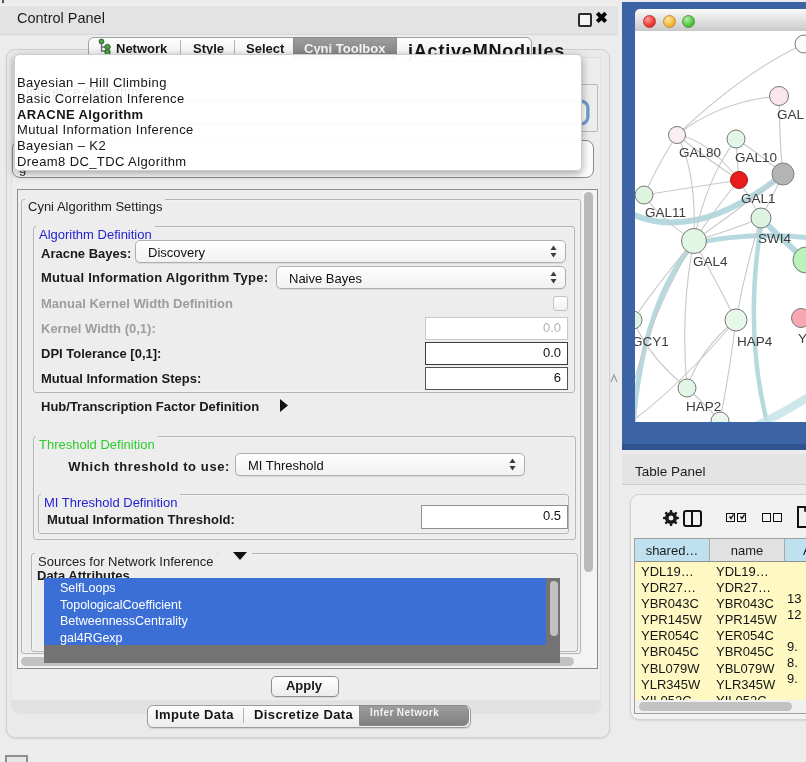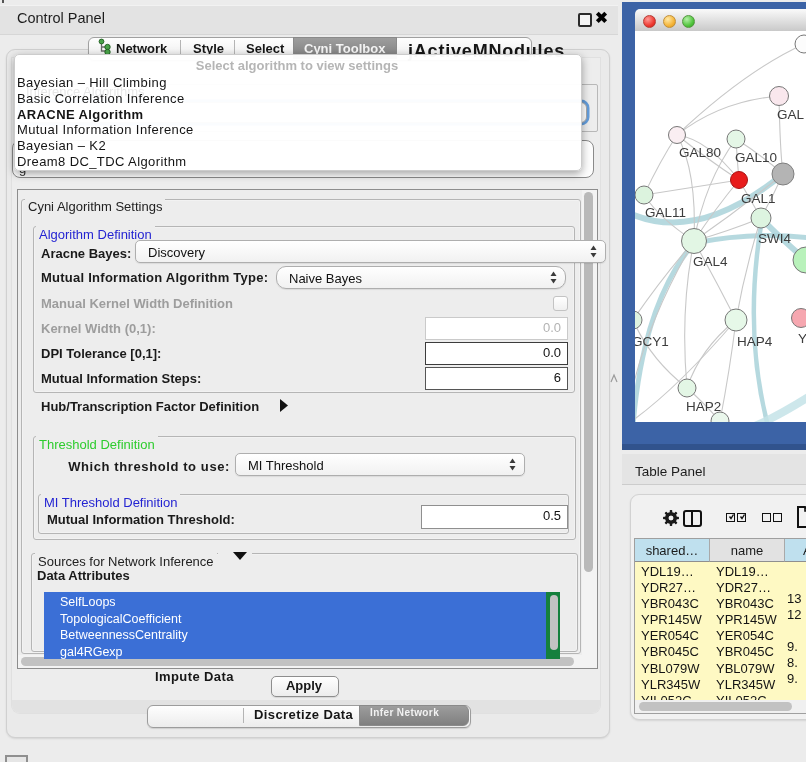--- a/index.html
+++ b/index.html
@@ -46,21 +46,20 @@
 <div class="abs" style="left:246px;top:41px;font-size:13px;font-weight:600;color:#161616;">Select</div>
 <div class="abs" style="left:304px;top:41px;font-size:13px;font-weight:600;color:#f4f4f4;">Cyni Toolbox</div>
 <div class="abs" style="left:408px;top:41px;font-size:18px;font-weight:600;color:#161616;letter-spacing:0.8px;">jActiveMNodules</div>
 
 <div class="abs" style="left:14px;top:84px;width:582px;height:46px;border:1px solid #b8b8b8;border-radius:2px;"></div>
 <div class="abs" style="left:20px;top:102px;width:565px;height:19px;border-radius:6px;background:#fff;border:1px solid #a8a8a8;box-shadow:0 0 0 2.5px #639ddb;"></div>
 <div class="abs" style="left:12px;top:140px;width:580px;height:36px;border:1.5px solid #8a8a8a;border-radius:8px;background:#fdfdfd;"></div>
 <div class="abs" style="left:19px;top:161px;font-size:13px;color:#333;">g</div>
 
 <div class="abs" style="left:14px;top:54px;width:566px;height:115px;background:rgba(255,255,255,0.97);border:1px solid #cccccc;border-radius:5px;box-shadow:0 3px 8px rgba(0,0,0,0.35);"></div>
-<div class="abs" style="left:14px;top:58px;width:566px;text-align:center;font-size:13px;font-weight:bold;color:#b5b5b5;">Select algorithm to view settings</div>
 <div class="abs" style="left:26px;top:84px;font-size:13px;color:rgba(120,120,120,0.18);">Inference Algorithms</div>
 <div class="abs" style="left:17px;top:75px;font-size:13px;color:#141414;line-height:15.75px;white-space:pre;letter-spacing:0.4px;">Bayesian – Hill Climbing
 Basic Correlation Inference
 <b>ARACNE Algorithm</b>
 Mutual Information Inference
 Bayesian – K2
 Dream8 DC_TDC Algorithm</div>
 
 <div class="abs" style="left:17px;top:189px;width:581px;height:480px;border:1px solid #8d8d8d;background:#ededed;box-sizing:border-box;"></div>
 
@@ -70,30 +69,30 @@
 <div class="abs" style="left:18px;top:655px;width:579px;height:13px;background:#f3f3f3;"></div>
 <div class="abs" style="left:21px;top:657px;width:553px;height:9px;background:#c2c2c2;border-radius:5px;"></div>
 
 <div class="grp" style="left:21px;top:199px;width:558px;height:453px;"></div>
 <div class="gtitle" style="left:25px;top:191px;">Cyni Algorithm Settings</div>
 
 <div class="grp" style="left:33px;top:226px;width:540px;height:165px;"></div>
 <div class="gtitle" style="left:36px;top:219px;color:#2424d2;">Algorithm Definition</div>
 
 <div class="lbl" style="left:41px;top:246px;">Aracne Bayes:</div>
-<div class="combo" style="left:135px;top:240px;width:429px;height:21px;padding-left:40px;">
+<div class="combo" style="left:135px;top:240px;width:429px;height:21px;">
       <span>Discovery</span>
 <svg class="carrows" width="8" height="14" viewBox="0 0 8 14">
         <path d="M4 1.5 L6.8 5.5 L1.2 5.5 Z" fill="#3a3a3a"></path>
         <path d="M4 12.5 L6.8 8.5 L1.2 8.5 Z" fill="#3a3a3a"></path>
       </svg>
     </div>
 
 <div class="lbl" style="left:41px;top:270px;letter-spacing:0.25px;">Mutual Information Algorithm Type:</div>
-<div class="combo" style="left:276px;top:266px;width:288px;height:21px;border-radius:10px;">
+<div class="combo" style="left:276px;top:266px;width:288px;height:21px;">
       <span>Naive Bayes</span>
 <svg class="carrows" width="8" height="14" viewBox="0 0 8 14">
         <path d="M4 1.5 L6.8 5.5 L1.2 5.5 Z" fill="#3a3a3a"></path>
         <path d="M4 12.5 L6.8 8.5 L1.2 8.5 Z" fill="#3a3a3a"></path>
       </svg>
     </div>
 
 <div class="lbl dis" style="left:41px;top:296px;">Manual Kernel Width Definition</div>
 <div class="abs" style="left:553px;top:296px;width:13px;height:13px;background:linear-gradient(#ffffff,#f0f0f0);border:1.5px solid #c3c3c3;border-radius:3px;"></div>
 
@@ -137,36 +136,36 @@
       <span>0.5</span>
     </div>
 
 <div class="grp" style="left:31px;top:553px;width:545px;height:97px;"></div>
 <div class="gtitle" style="left:35px;top:546px;">Sources for Network Inference</div>
 <svg class="abs" style="left:218px;top:549px;background:#ededed;padding:2px 5px 2px 15px;" width="14" height="9" viewBox="0 0 14 9">
       <path d="M0 1 L14 1 L7 9 Z" fill="#111"></path>
     </svg>
 
 <div class="lbl" style="left:37px;top:568px;font-size:13px;">Data Attributes</div>
-<div class="abs" style="left:44px;top:592px;width:516px;height:67px;background:#15803d;overflow:hidden;">
+<div class="abs" style="left:44px;top:578px;width:516px;height:85px;background:#737373;overflow:hidden;">
   <div class="abs" style="left:0;top:0;width:502px;height:67px;background:#3b6fd6;"></div>
   <div class="abs" style="left:16px;top:2px;font-size:12.5px;color:#fff;line-height:16.6px;white-space:pre;">SelfLoops
 TopologicalCoefficient
 BetweennessCentrality
 gal4RGexp</div>
   <div class="abs" style="left:506px;top:3px;width:8px;height:55px;background:#c2c2c2;border-radius:4px;"></div>
 </div>
 
 <div class="abs" style="left:271px;top:676px;width:66px;height:19px;background:linear-gradient(#ffffff,#ececec);border:1px solid #8e8e8e;border-radius:5px;box-shadow:0 1px 1px rgba(0,0,0,0.1);"></div>
 <div class="abs" style="left:271px;top:678px;width:66px;text-align:center;font-size:13px;font-weight:600;color:#161616;">Apply</div>
 
 <div class="abs" style="left:147px;top:705px;width:322px;height:21px;border:1px solid #9c9c9c;border-radius:6px;background:linear-gradient(#fefefe,#ececec);box-shadow:0 1px 1px rgba(0,0,0,0.12);"></div>
 <div class="abs" style="left:359px;top:705px;width:110px;height:21px;background:linear-gradient(#9d9d9d,#7f7f7f);border:1px solid #8a8a8a;border-radius:0 6px 6px 0;box-sizing:border-box;"></div>
 <div class="abs" style="left:243px;top:708px;width:1px;height:15px;background:#b4b4b4;"></div>
-<div class="abs" style="left:155px;top:669px;font-size:13px;font-weight:600;color:#161616;letter-spacing:0.4px;">Impute Data</div>
+<div class="abs" style="left:155px;top:707px;font-size:13px;font-weight:600;color:#161616;letter-spacing:0.4px;">Impute Data</div>
 <div class="abs" style="left:254px;top:707px;font-size:13px;font-weight:600;color:#161616;letter-spacing:0.4px;">Discretize Data</div>
 <div class="abs" style="left:370px;top:707px;font-size:10px;font-weight:600;color:#f2f2f2;letter-spacing:0.4px;">Infer Network</div>
 
 <div class="abs" style="left:5px;top:755px;width:19px;height:12px;background:#e6e6e6;border:2px solid #8f8f8f;"></div>
 
 <svg class="abs" style="left:610px;top:373px;" width="8" height="10" viewBox="0 0 8 10">
       <path d="M1 9 L4 2 L7 9" fill="none" stroke="#9a9a9a" stroke-width="1.2"></path>
     </svg>
 
 <div class="abs" style="left:622px;top:2px;width:184px;height:448px;background:#3c63a6;"></div>

